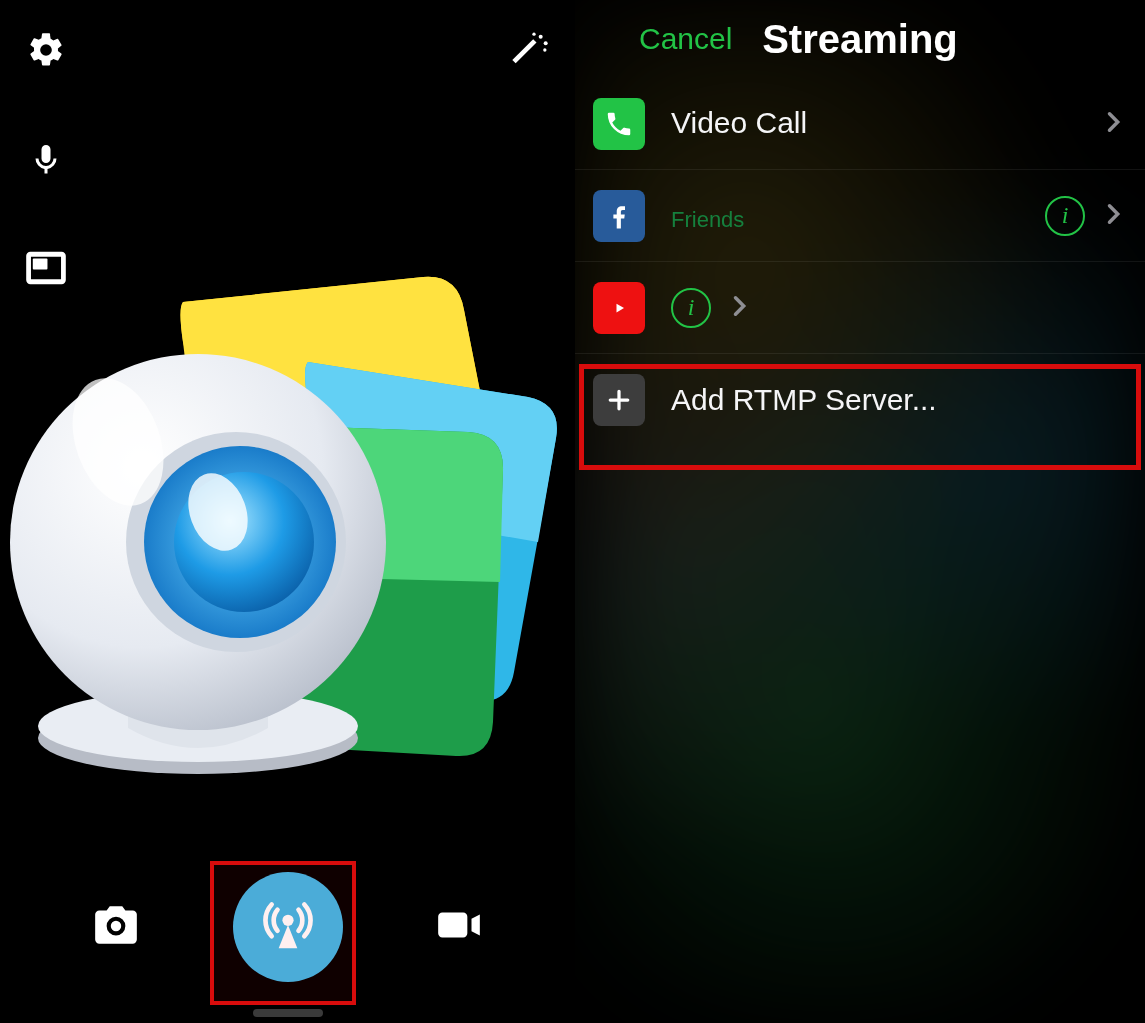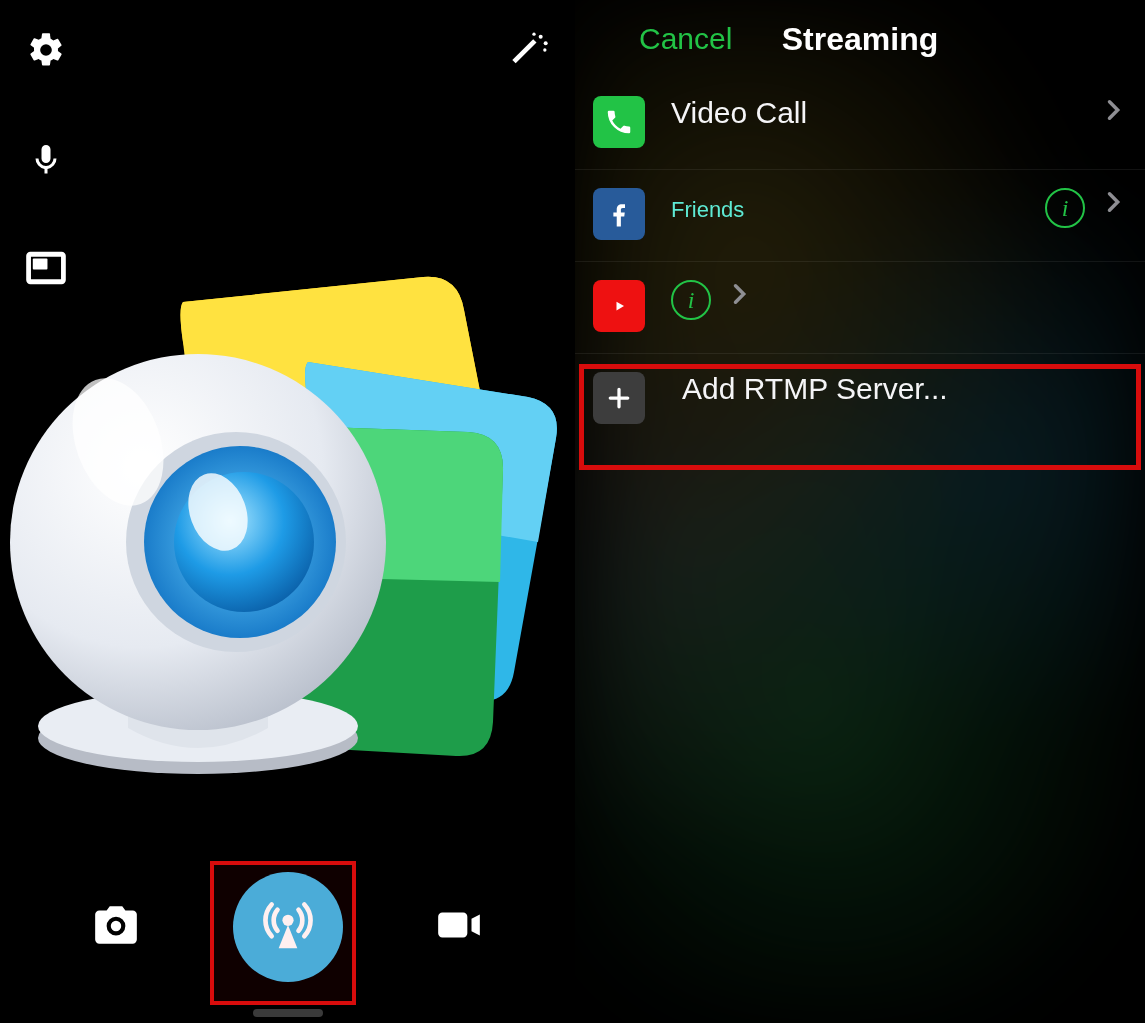--- a/index.html
+++ b/index.html
@@ -102,40 +102,41 @@
       display: flex; align-items: center; justify-content: center;
     }
     .nav .cancel {
       position: absolute; left: 22px; top: 0; bottom: 0;
       display: flex; align-items: center;
       color: #22c346;
       font-size: 30px;
       cursor: pointer;
       margin-left: 42px;
     }
-    .nav .title { color: #fff; font-size: 32px; font-weight: 600; }
+    .nav .title { color: #fff; font-size: 40px; font-weight: 600; }
 
     .list { position: relative; }
     .row {
       position: relative;
       display: flex;
+      align-items: center;
       padding: 18px 18px 18px 18px;
       border-bottom: 1px solid rgba(255,255,255,0.07);
       cursor: pointer;
       min-height: 92px;
     }
     .row .service-icon {
       width: 52px; height: 52px; border-radius: 8px;
       margin-right: 26px;
       flex-shrink: 0;
       display: flex; align-items: center; justify-content: center;
     }
     .row .texts { flex: 1; }
     .row .label { color: #f5f5f7; font-size: 30px; line-height: 1.15; }
-    .row .sub   { color: #5eead4; font-size: 22px; margin-top: 9px; }
+    .row .sub   { color: #15803d; font-size: 22px; margin-top: 9px; }
     .row .info-btn {
       width: 40px; height: 40px;
       border-radius: 20px;
       border: 2px solid #22c346;
       color: #22c346;
       display: flex; align-items: center; justify-content: center;
       font-family: Georgia, 'Times New Roman', serif;
       font-style: italic;
       font-size: 24px;
       margin-right: 14px;
@@ -329,21 +330,21 @@
             </svg>
         </div>
         <div class="info-btn">i</div>
         <span class="chevron">
           <svg viewBox="0 0 24 24" width="28" height="28" fill="none" stroke="#8e8e93" stroke-width="3" stroke-linecap="round">
               <path d="m9 5 7 7-7 7"></path>
             </svg>
         </span>
       </div>
 
-      <div class="row" style="border-bottom:none;gap:11px;">
+      <div class="row" style="border-bottom:none;">
         <div class="service-icon plus-icon">
           <svg viewBox="0 0 24 24" width="30" height="30" fill="none" stroke="#fff" stroke-width="2.6" stroke-linecap="round">
               <path d="M12 5v14M5 12h14"></path>
             </svg>
         </div>
         <div class="texts">
           <div class="label">Add RTMP Server...</div>
         </div>
       </div>
 

